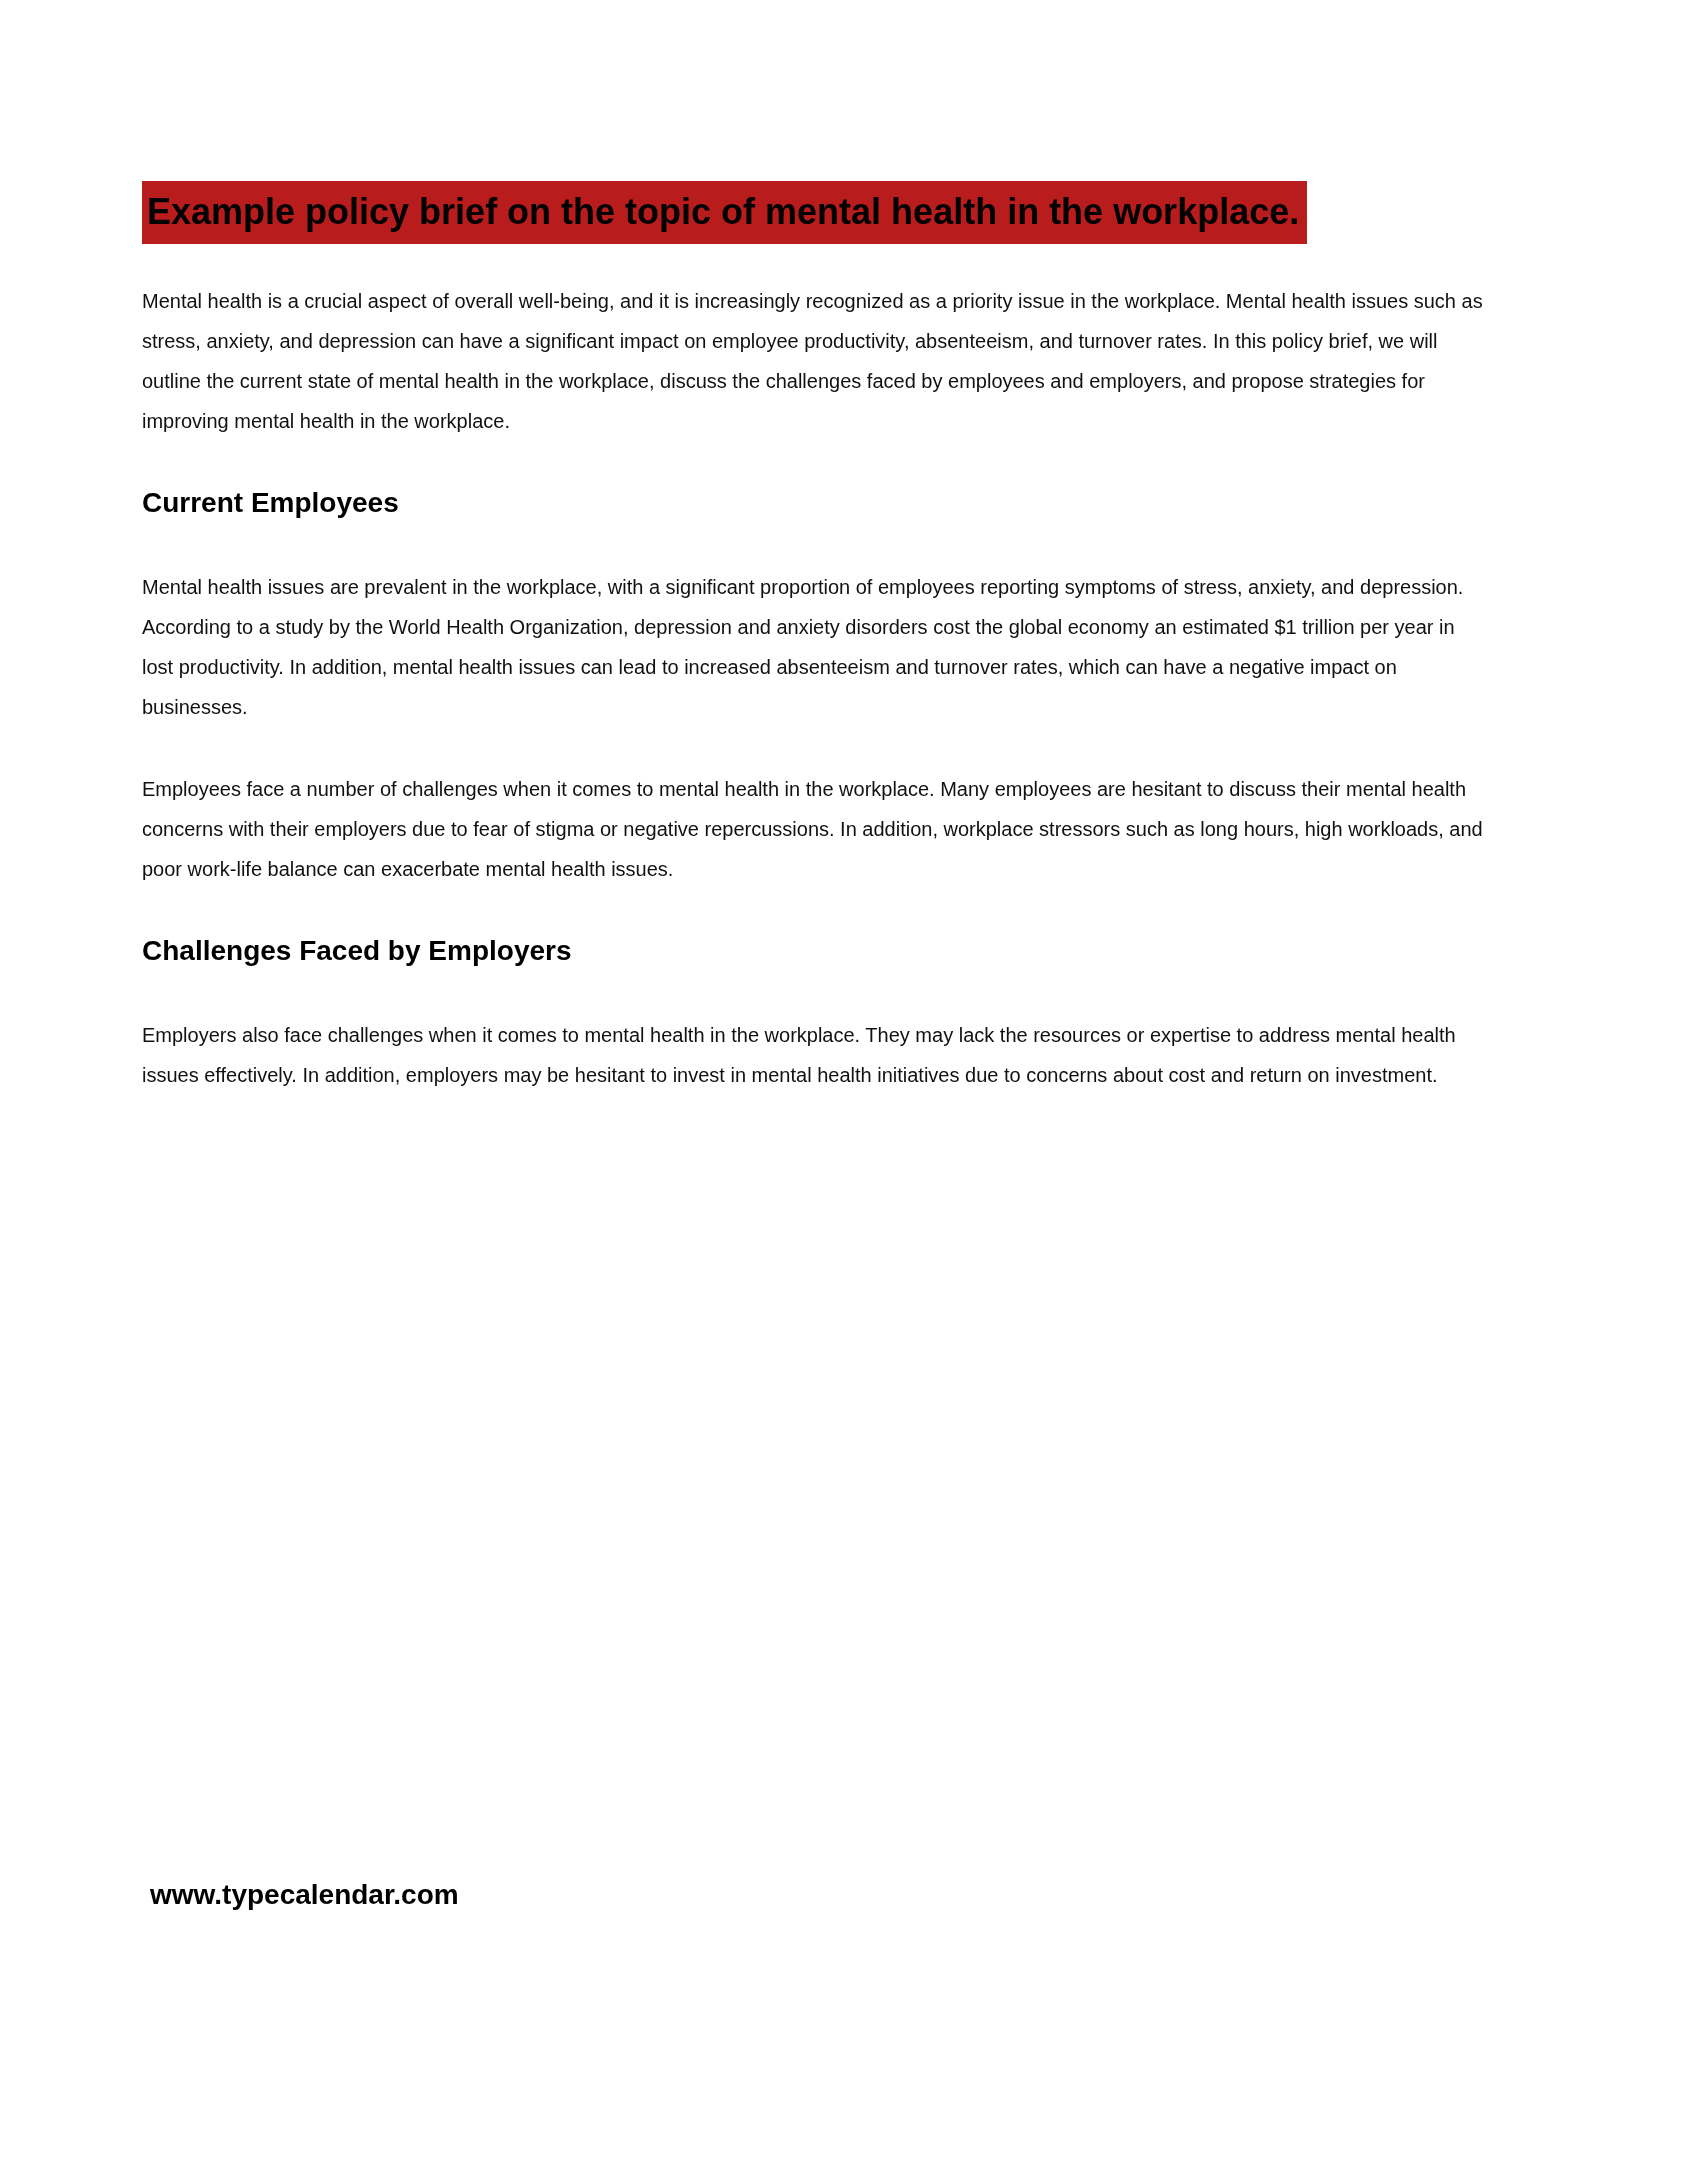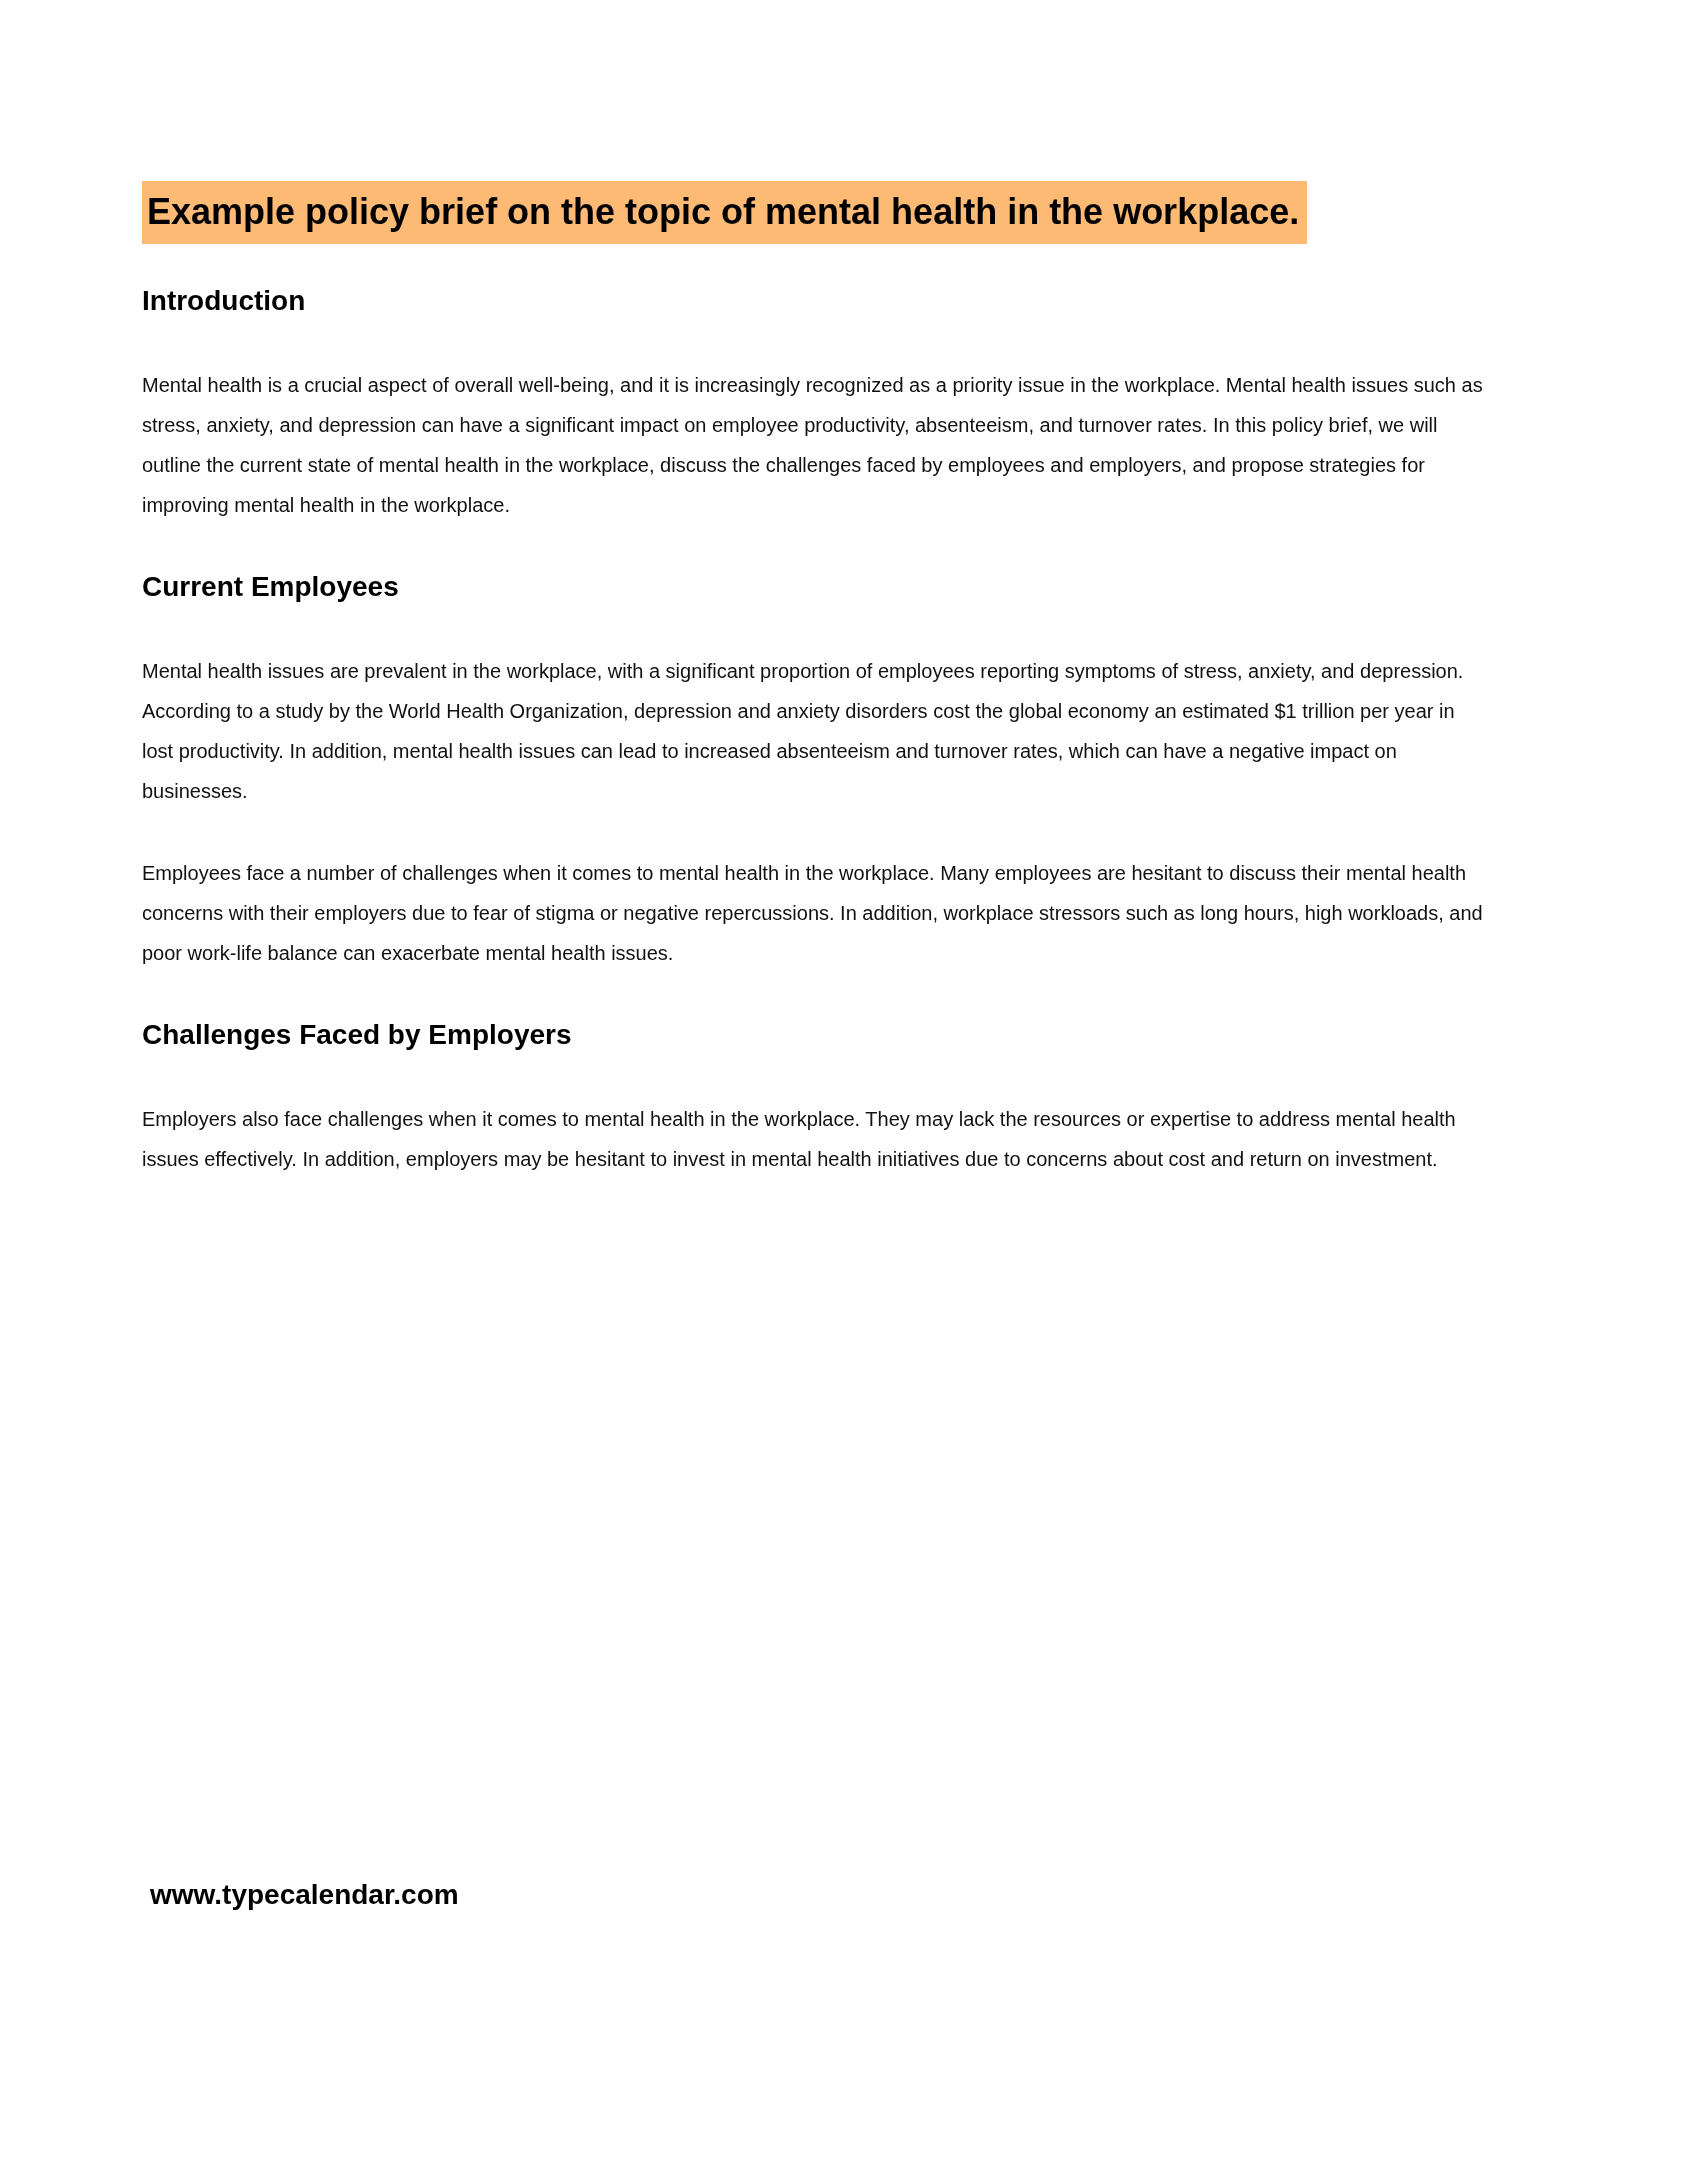--- a/index.html
+++ b/index.html
@@ -64,23 +64,22 @@
     line-height: 40px;
     color: #000000;
   }
 </style>
 </head>
 <body>
 
 <div class="page">
   <div class="content">
 
-    <h1 class="doc-title"><span class="hl" style="background-color: #fdba74;">Example policy brief on the topic of mental health in the workplace.</span></h1>
+    <h1 class="doc-title"><span class="hl" style="background-color: #b91c1c;">Example policy brief on the topic of mental health in the workplace.</span></h1>
 
-    <h2 class="section-heading first">Introduction</h2>
     <p class="paragraph">Mental health is a crucial aspect of overall well-being, and it is increasingly recognized as a priority issue in the workplace. Mental health issues such as stress, anxiety, and depression can have a significant impact on employee productivity, absenteeism, and turnover rates. In this policy brief, we will outline the current state of mental health in the workplace, discuss the challenges faced by employees and employers, and propose strategies for improving mental health in the workplace.</p>
 
     <h2 class="section-heading">Current Employees</h2>
     <p class="paragraph">Mental health issues are prevalent in the workplace, with a significant proportion of employees reporting symptoms of stress, anxiety, and depression. According to a study by the World Health Organization, depression and anxiety disorders cost the global economy an estimated $1 trillion per year in lost productivity. In addition, mental health issues can lead to increased absenteeism and turnover rates, which can have a negative impact on businesses.</p>
 
     <p class="paragraph">Employees face a number of challenges when it comes to mental health in the workplace. Many employees are hesitant to discuss their mental health concerns with their employers due to fear of stigma or negative repercussions. In addition, workplace stressors such as long hours, high workloads, and poor work-life balance can exacerbate mental health issues.</p>
 
     <h2 class="section-heading">Challenges Faced by Employers</h2>
     <p class="paragraph">Employers also face challenges when it comes to mental health in the workplace. They may lack the resources or expertise to address mental health issues effectively. In addition, employers may be hesitant to invest in mental health initiatives due to concerns about cost and return on investment.</p>
 

